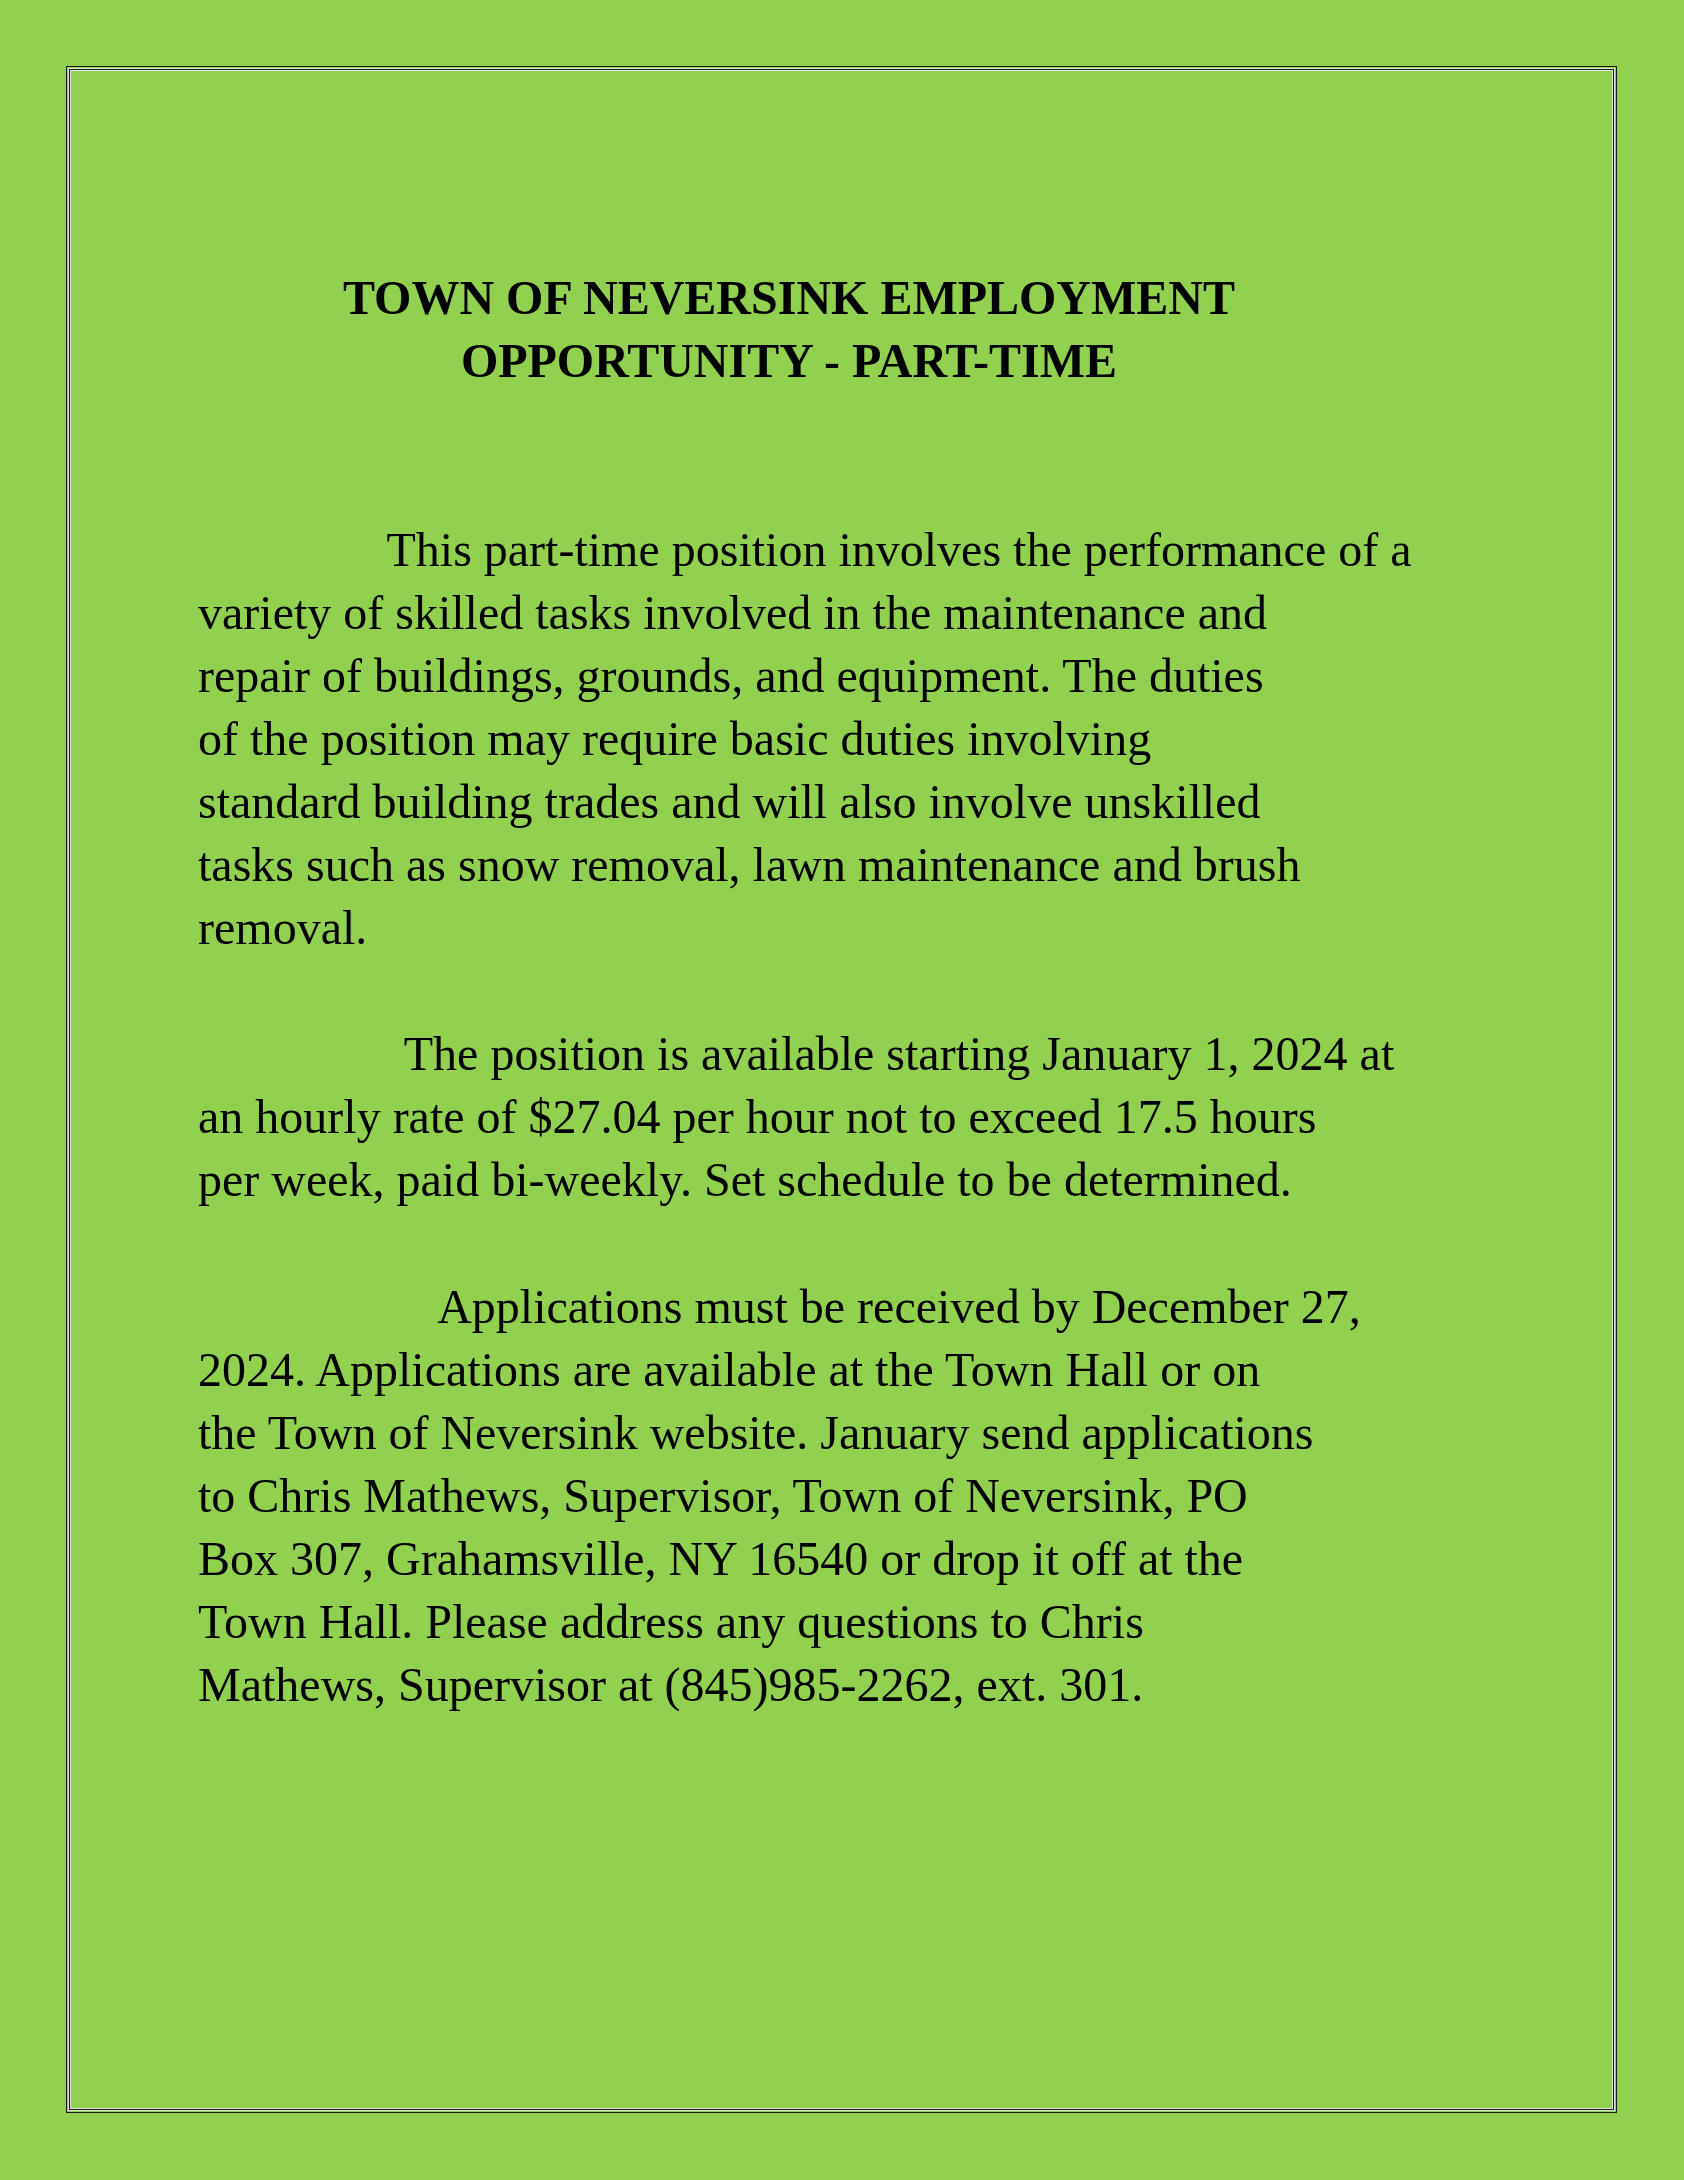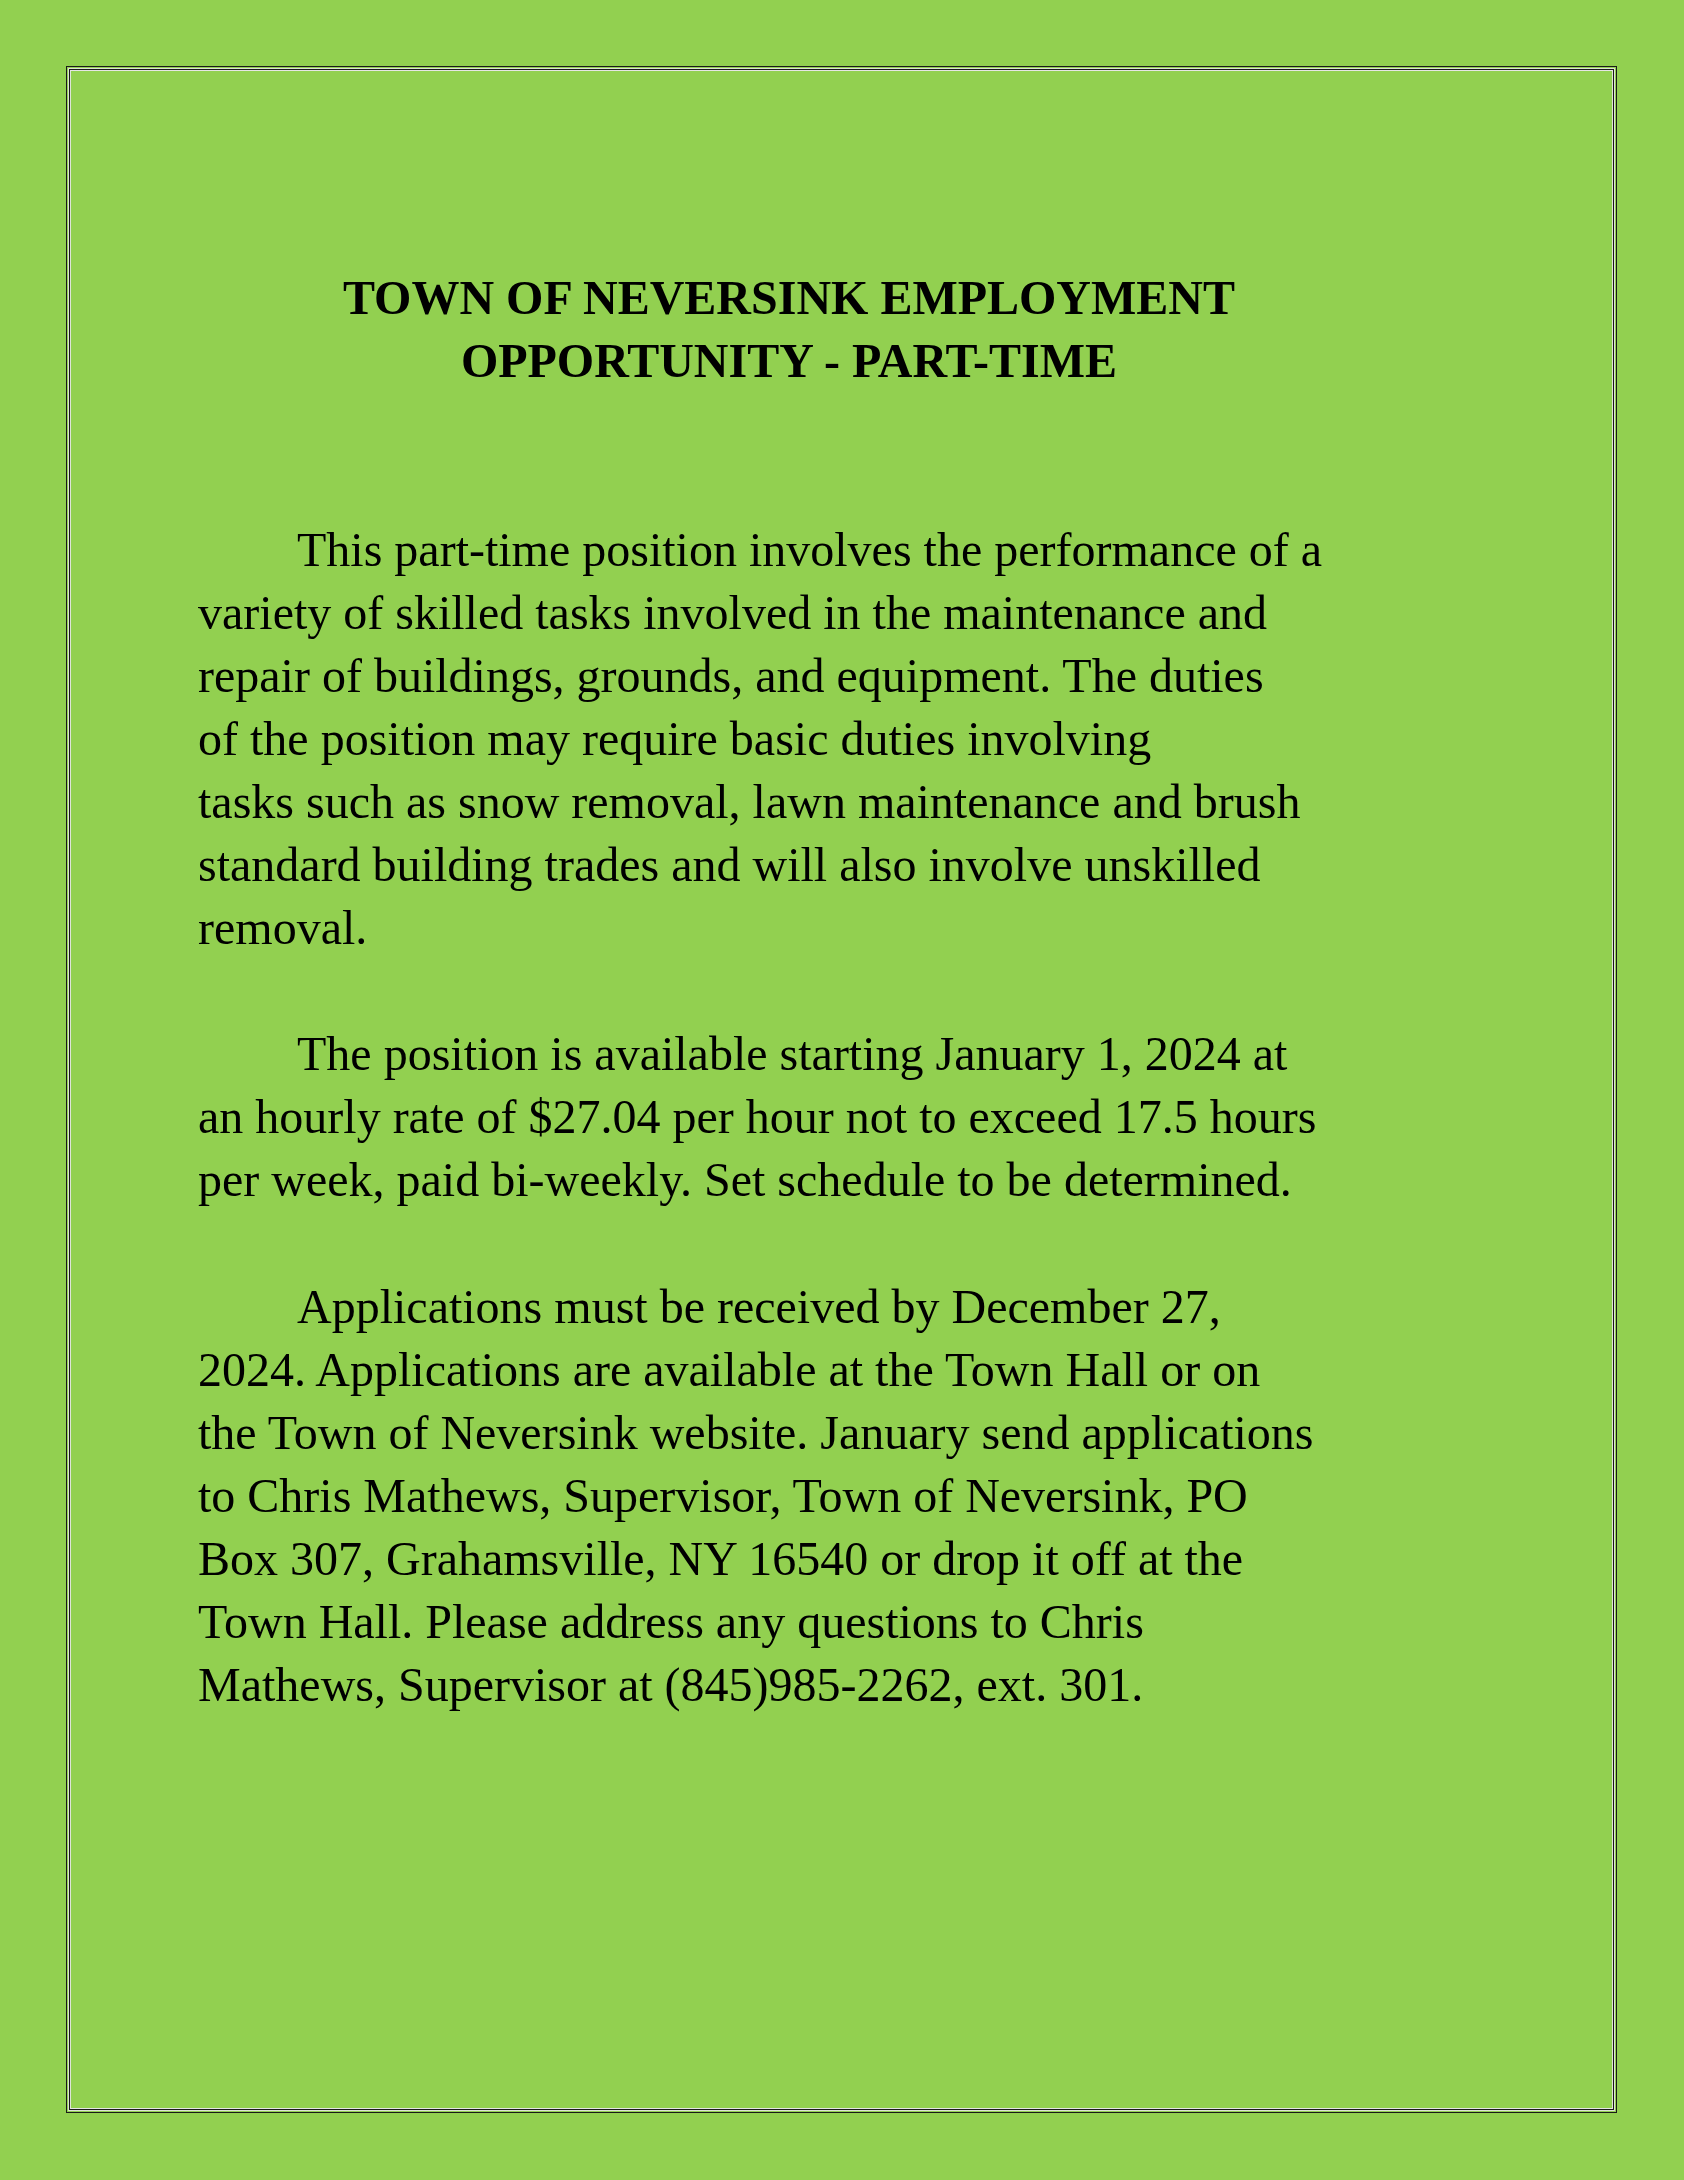--- a/index.html
+++ b/index.html
@@ -53,20 +53,21 @@
       width: 1303px;
       font-size: 48px;
       line-height: 63px;
     }
     .line {
       display: block;
       white-space: nowrap;
     }
     .indent {
       padding-left: 99px;
+      text-align: center;
     }
     #p1 { top: 518px; }
     #p2 { top: 1022px; }
     #p3 { top: 1275px; }
   </style>
 </head>
 <body>
 
 <div class="frame">
   <div class="frame-inner"></div>
@@ -75,22 +76,22 @@
 <div class="title">
   <div>TOWN OF NEVERSINK EMPLOYMENT</div>
   <div>OPPORTUNITY - PART-TIME</div>
 </div>
 
 <div class="body-text" id="p1">
   <span class="line indent">This part-time position involves the performance of a</span>
   <span class="line">variety of skilled tasks involved in the maintenance and</span>
   <span class="line">repair of buildings, grounds, and equipment.  The duties</span>
   <span class="line">of the position may require basic duties involving</span>
+  <span class="line">standard building trades and will also involve unskilled</span>
   <span class="line">tasks such as snow removal, lawn maintenance and brush</span>
-  <span class="line">standard building trades and will also involve unskilled</span>
   <span class="line">removal.</span>
 </div>
 
 <div class="body-text" id="p2">
   <span class="line indent">The position is available starting January 1, 2024 at</span>
   <span class="line">an hourly rate of $27.04 per hour not to exceed 17.5 hours</span>
   <span class="line">per week, paid bi-weekly. Set schedule to be determined.</span>
 </div>
 
 <div class="body-text" id="p3">

